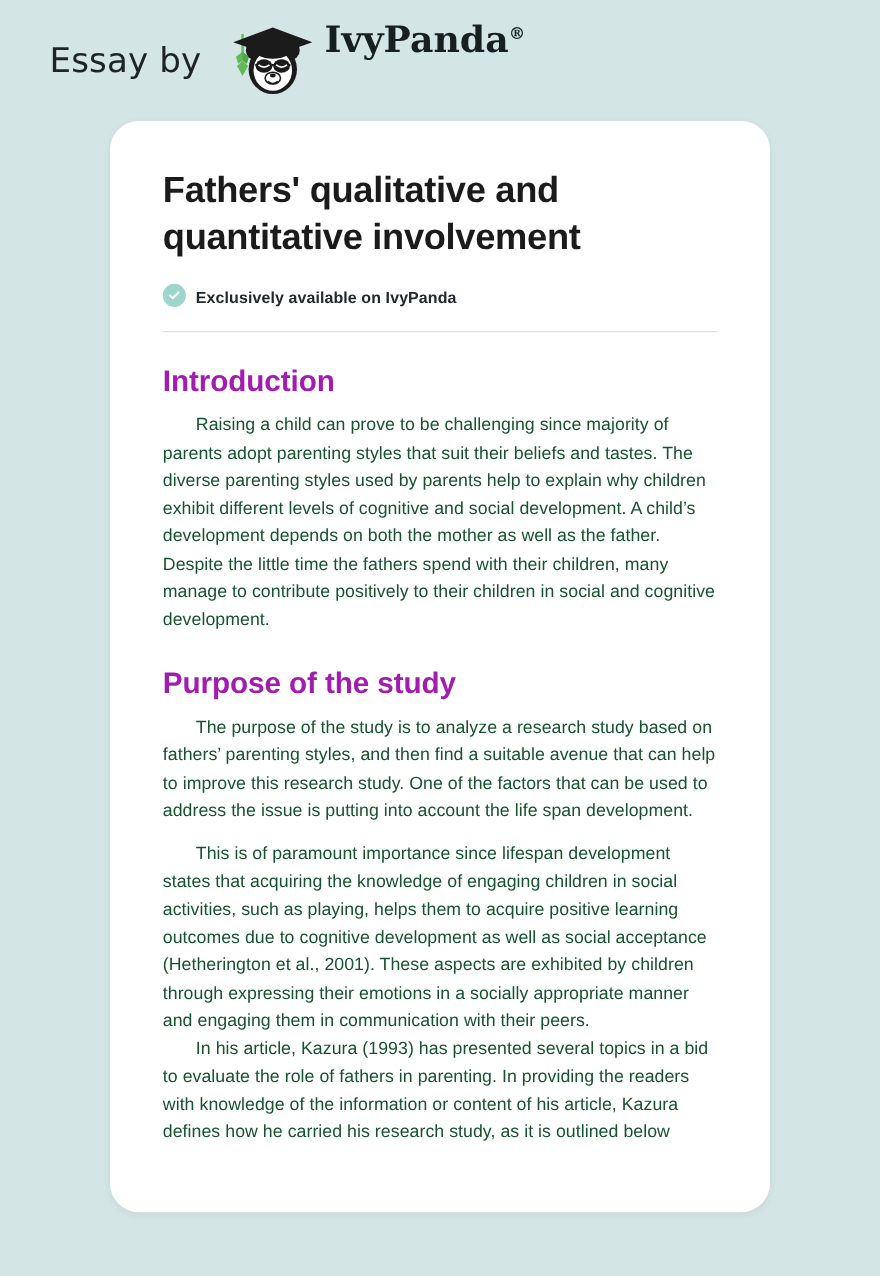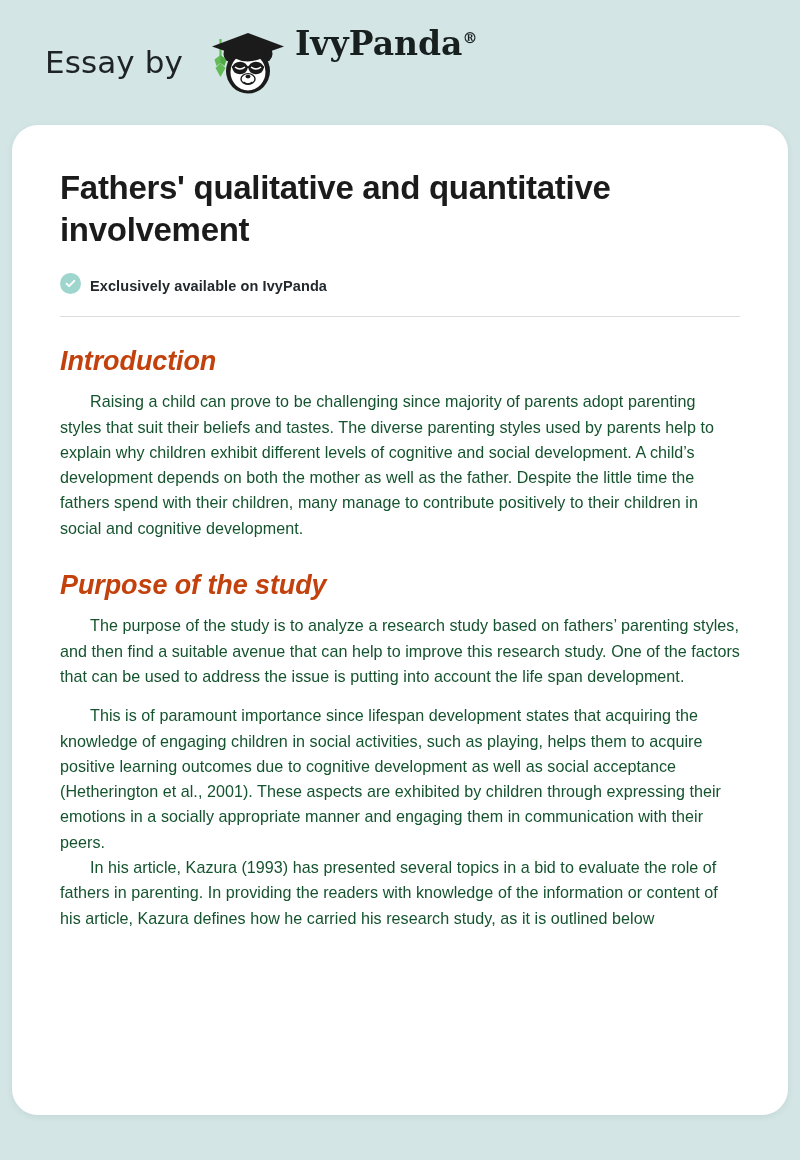--- a/index.html
+++ b/index.html
@@ -11,21 +11,21 @@
     width: 800px;
     height: 1160px;
     background: #d3e5e4;
     font-family: "Liberation Sans", sans-serif;
     -webkit-font-smoothing: antialiased;
     overflow: hidden;
   }
 
   
   .brandbar {
-    height: 125px;
+    height: 110px;
     display: flex;
     align-items: center;
     padding-left: 45px;
     box-sizing: border-box;
   }
   .brand-essay-by {
     font-family: "DejaVu Sans", sans-serif;
     font-size: 31px;
     font-weight: 400;
     color: #1d2326;
@@ -56,21 +56,21 @@
   .brand-wordmark .reg {
     font-size: 15px;
     vertical-align: super;
     font-weight: 700;
   }
 
   
   .paper {
     position: relative;
     margin: 0 auto;
-    width: 776px;
+    width: 600px;
     min-height: 990px;
     background: #ffffff;
     border-radius: 26px;
     box-sizing: border-box;
     padding: 42px 48px 60px 48px;
     box-shadow: 0 2px 6px rgba(80, 120, 118, 0.10);
   }
 
   .doc-title {
     font-family: "Liberation Sans Narrow", "Liberation Sans", sans-serif;
@@ -113,25 +113,24 @@
     background: #dcdcdc;
     margin-top: 22px;
     margin-bottom: 8px;
     border: 0;
   }
 
   h2.section-heading {
     font-family: "Liberation Sans Narrow", "Liberation Sans", sans-serif;
     font-size: 27px;
     font-weight: 700;
-    color: #c2410c;
+    color: #a21caf;
     letter-spacing: -0.1px;
     margin: 28px 0 12px 0;
     line-height: 1.2;
-    font-style: italic;
   }
 
   p.body-par {
     font-family: "Liberation Sans Narrow", "Liberation Sans", sans-serif;
     font-size: 16.1px;
     line-height: 25.3px;
     color: #14532d;
     margin: 0 0 14px 0;
     text-indent: 30px;
     letter-spacing: 0.05px;

